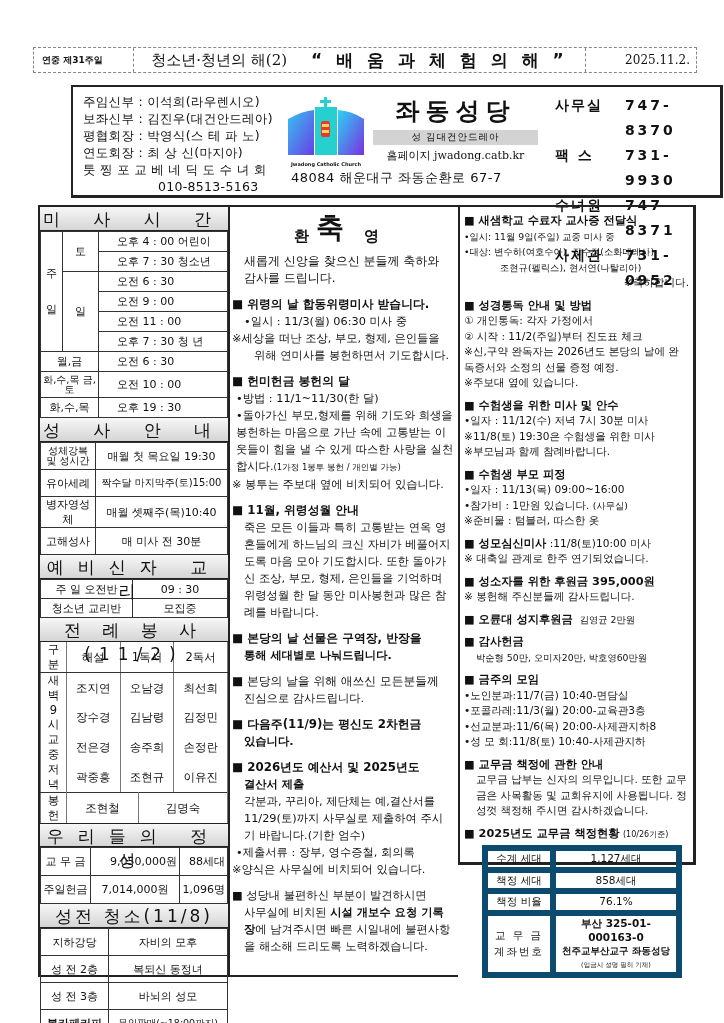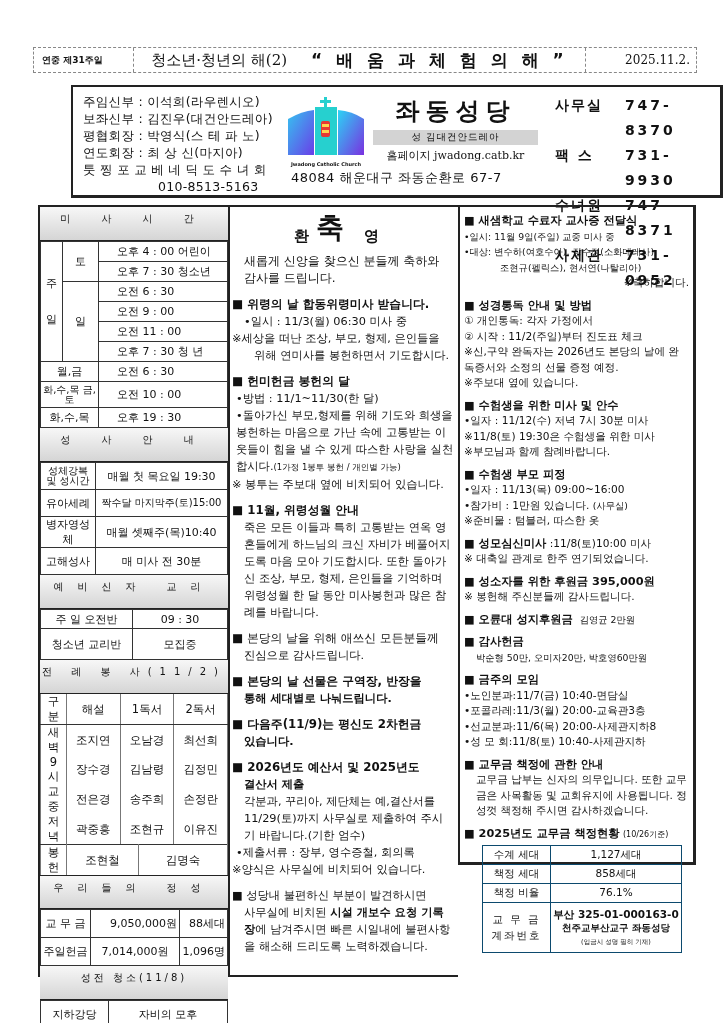--- a/index.html
+++ b/index.html
@@ -22,21 +22,21 @@
   #church .nm { font-size: 24px; font-weight: bold; letter-spacing: 6px; }
   #church .pt { background: #d3d3d3; font-size: 9.5px; margin-top: 3px; padding: 1px 0; letter-spacing: 1px; }
   #church .hp { font-family: "DejaVu Serif", serif; font-size: 11px; margin-top: 3px; }
   #addr { position: absolute; left: 218px; top: 82px; font-size: 13px; letter-spacing: 0.5px; }
   #phones { position: absolute; left: 482px; top: 6px; font-size: 14px; line-height: 25px; font-weight: bold; }
   #phones .r { display: flex; }
   #phones .l { width: 72px; letter-spacing: 2px; }
   #phones .n { letter-spacing: 3px; }
   
   #leftcol { left: 38px; top: 205px; width: 192px; height: 772px; border: 2px solid #222; }
-  .sechdr { background: linear-gradient(#f7f7f7, #d5d5d5); text-align: center; font-size: 10px; letter-spacing: 14px; border-bottom: 1px solid #222; height: 34px; line-height: 24px; }
+  .sechdr { background: linear-gradient(#f7f7f7, #d5d5d5); text-align: center; font-size: 17px; letter-spacing: 14px; border-bottom: 1px solid #222; height: 24px; line-height: 24px; }
   table { border-collapse: collapse; width: 100%; }
   td { border: 1px solid #333; font-size: 11px; text-align: center; padding: 0 2px; }
   .mass td { height: 20px; }
   .mass td.t { text-align: left; padding-left: 18px; }
   .sa td { height: 27px; }
   .sm td { font-size: 11px; }
   .lit td { border-left: 1px solid #777; border-right: 1px solid #777; border-top: none; border-bottom: none; height: 28px; font-size: 11.5px; }
   .lit tr.h td { border-bottom: 1px solid #333; height: 18px; }
   .lit tr.f td { border-top: 1px solid #333; height: 20px; }
   .fin td { height: 28px; }
@@ -50,21 +50,21 @@
   .ind2 { padding-left: 22px; }
   .sm2 { font-size: 8.5px; }
   #welcome { text-align: center; height: 40px; position: relative; }
   #welcome .h1 { font-weight: bold; font-size: 15px; position: absolute; top: 14px; }
   #welcome .ch { font-size: 28px; position: absolute; top: -4px; left: 84px; font-weight: bold; }
   
   #rightcol { left: 458px; top: 205px; width: 238px; height: 660px; border: 2px solid #222; border-right-width: 3px; border-bottom-width: 3px; padding: 6px 4px 0 4px; }
   #rightcol .blk { margin-bottom: 7px; font-size: 10.6px; line-height: 15.5px; }
   #rightcol .hd { font-size: 11.3px; }
   .xs { font-size: 9.3px; }
-  .assess td { border: 1px solid #0c4a6e; height: 19px; font-size: 10.5px; }
+  .assess td { border: 6px solid #0c4a6e; height: 19px; font-size: 10.5px; }
 </style>
 </head>
 <body>
 
 <div id="topbar" class="abs">
   <div class="wk">연중 제31주일</div>
   <div class="theme">
     <span class="a">청소년·청년의 해(2)</span>
     <span class="b">“ 배 움 과 체 험 의 해 ”</span>
   </div>
@@ -190,21 +190,21 @@
   </tbody>
     </table>
   <div class="sechdr">예비신자 교리</div>
   <table class="sm">
     <tbody>
         <tr>
           <td style="height:19px;width:92px">주 일 오전반</td>
           <td>09 : 30</td>
         </tr>
     <tr>
-          <td style="height:31px">청소년 교리반</td>
+          <td style="height:19px">청소년 교리반</td>
           <td>모집중</td>
         </tr>
   </tbody>
     </table>
   <div class="sechdr" style="letter-spacing:8px">전 례 봉 사(11/2)</div>
   <table class="lit">
     <tbody>
         <tr class="h">
       <td style="width:26px">구분</td>
       <td>해설</td>
@@ -300,27 +300,27 @@
   <div class="blk">
     <div class="hd">헌미헌금 봉헌의 달</div>
     <div style="padding-left:4px">•방법 : 11/1~11/30(한 달)</div>
     <div style="padding-left:4px"><span>•돌아가신 부모,형제를 위해 기도와 희생을 봉헌하는 마음으로 가난 속에 고통받는 이웃들이 힘을 낼 수 있게 따스한 사랑을 실천합시다.</span><span class="sm2">(1가정 1봉투 봉헌 / 개인별 가능)</span></div>
     <div>※ 봉투는 주보대 옆에 비치되어 있습니다.</div>
   </div>
   <div class="blk">
     <div class="hd">11월, 위령성월 안내</div>
     <div class="ind">죽은 모든 이들과 특히 고통받는 연옥 영혼들에게 하느님의 크신 자비가 베풀어지도록 마음 모아 기도합시다. 또한 돌아가신 조상, 부모, 형제, 은인들을 기억하며 위령성월 한 달 동안 미사봉헌과 많은 참례를 바랍니다.</div>
   </div>
-  <div class="blk">
-    <div style="font-size:11.8px">■ <span>본당의 날을 위해 애쓰신 모든분들께</span></div>
-    <div class="ind">진심으로 감사드립니다.</div>
-  </div>
   <div class="blk" style="font-weight:bold">
     <div class="hd">본당의 날 선물은 구역장, 반장을</div>
     <div class="ind">통해 세대별로 나눠드립니다.</div>
+  </div>
+  <div class="blk">
+    <div style="font-size:11.8px">■ <span>본당의 날을 위해 애쓰신 모든분들께</span></div>
+    <div class="ind">진심으로 감사드립니다.</div>
   </div>
   <div class="blk" style="font-weight:bold">
     <div class="hd">다음주(11/9)는 평신도 2차헌금</div>
     <div class="ind">있습니다.</div>
   </div>
   <div class="blk">
     <div class="hd">2026년도 예산서 및 2025년도</div>
     <div class="ind" style="font-weight:bold">결산서 제출</div>
     <div class="ind">각분과, 꾸리아, 제단체는 예,결산서를 11/29(토)까지 사무실로 제출하여 주시기 바랍니다.(기한 엄수)</div>
     <div style="padding-left:4px">•제출서류 : 장부, 영수증철, 회의록</div>

